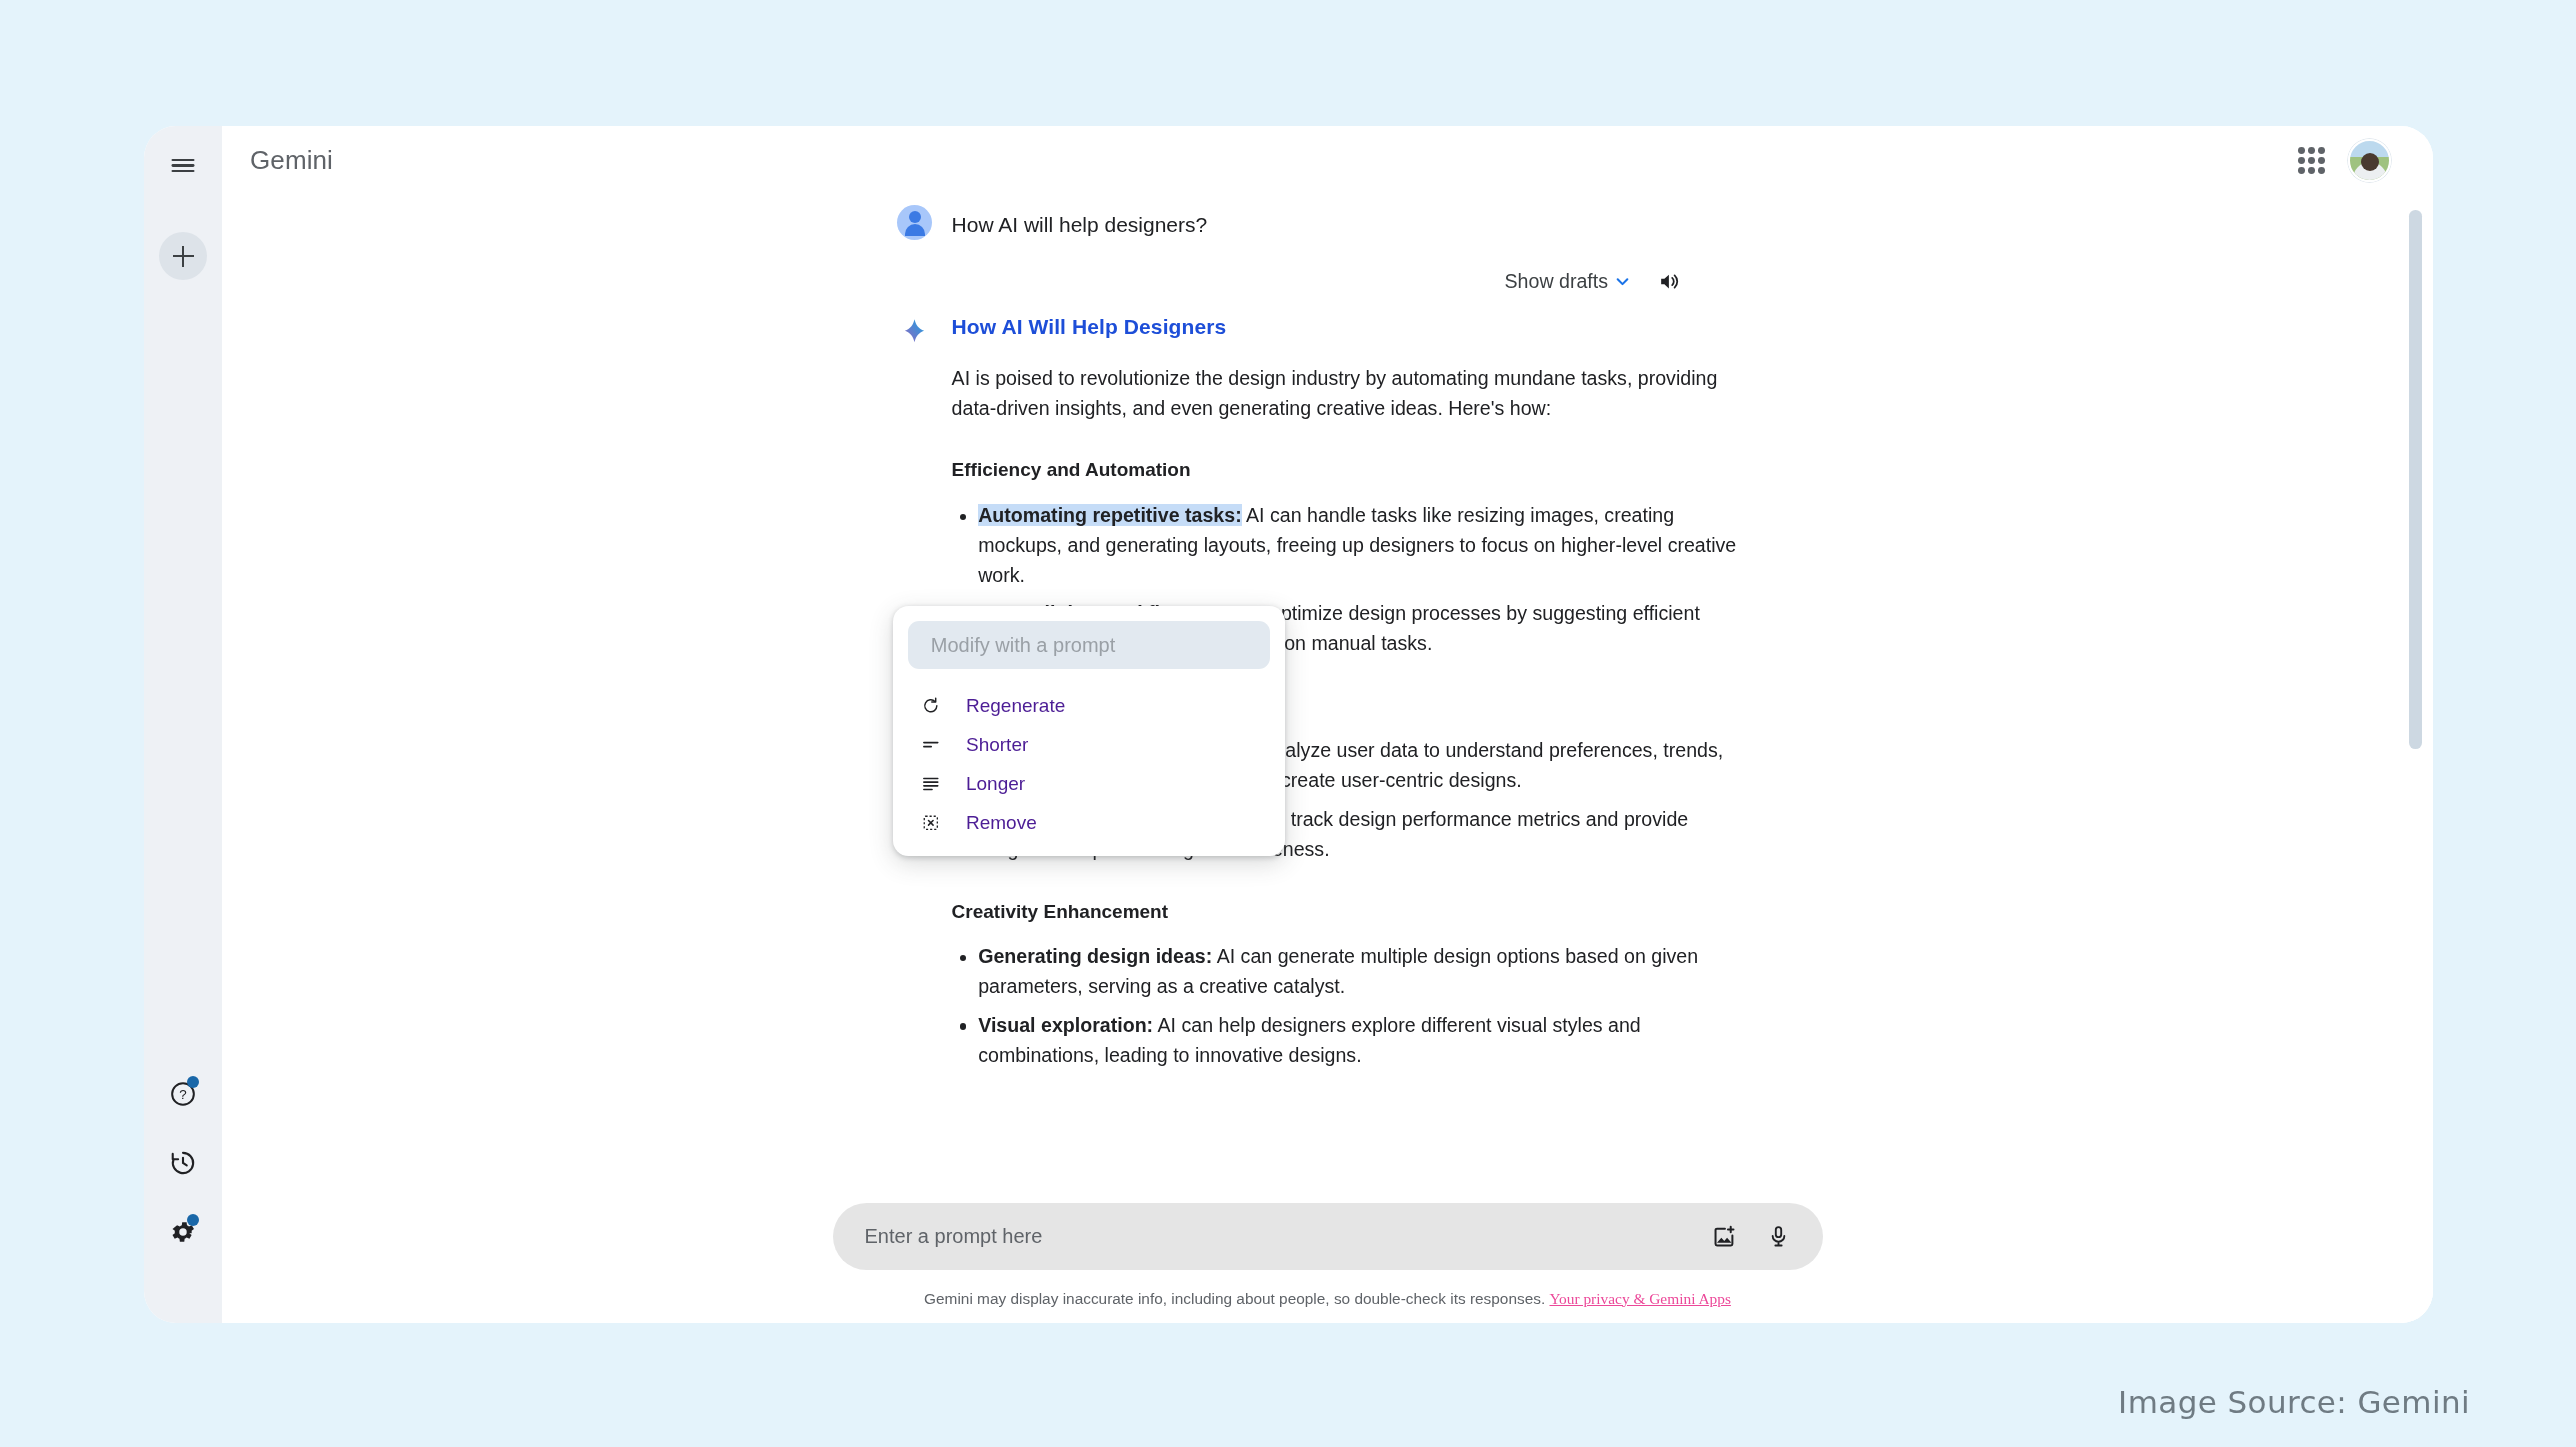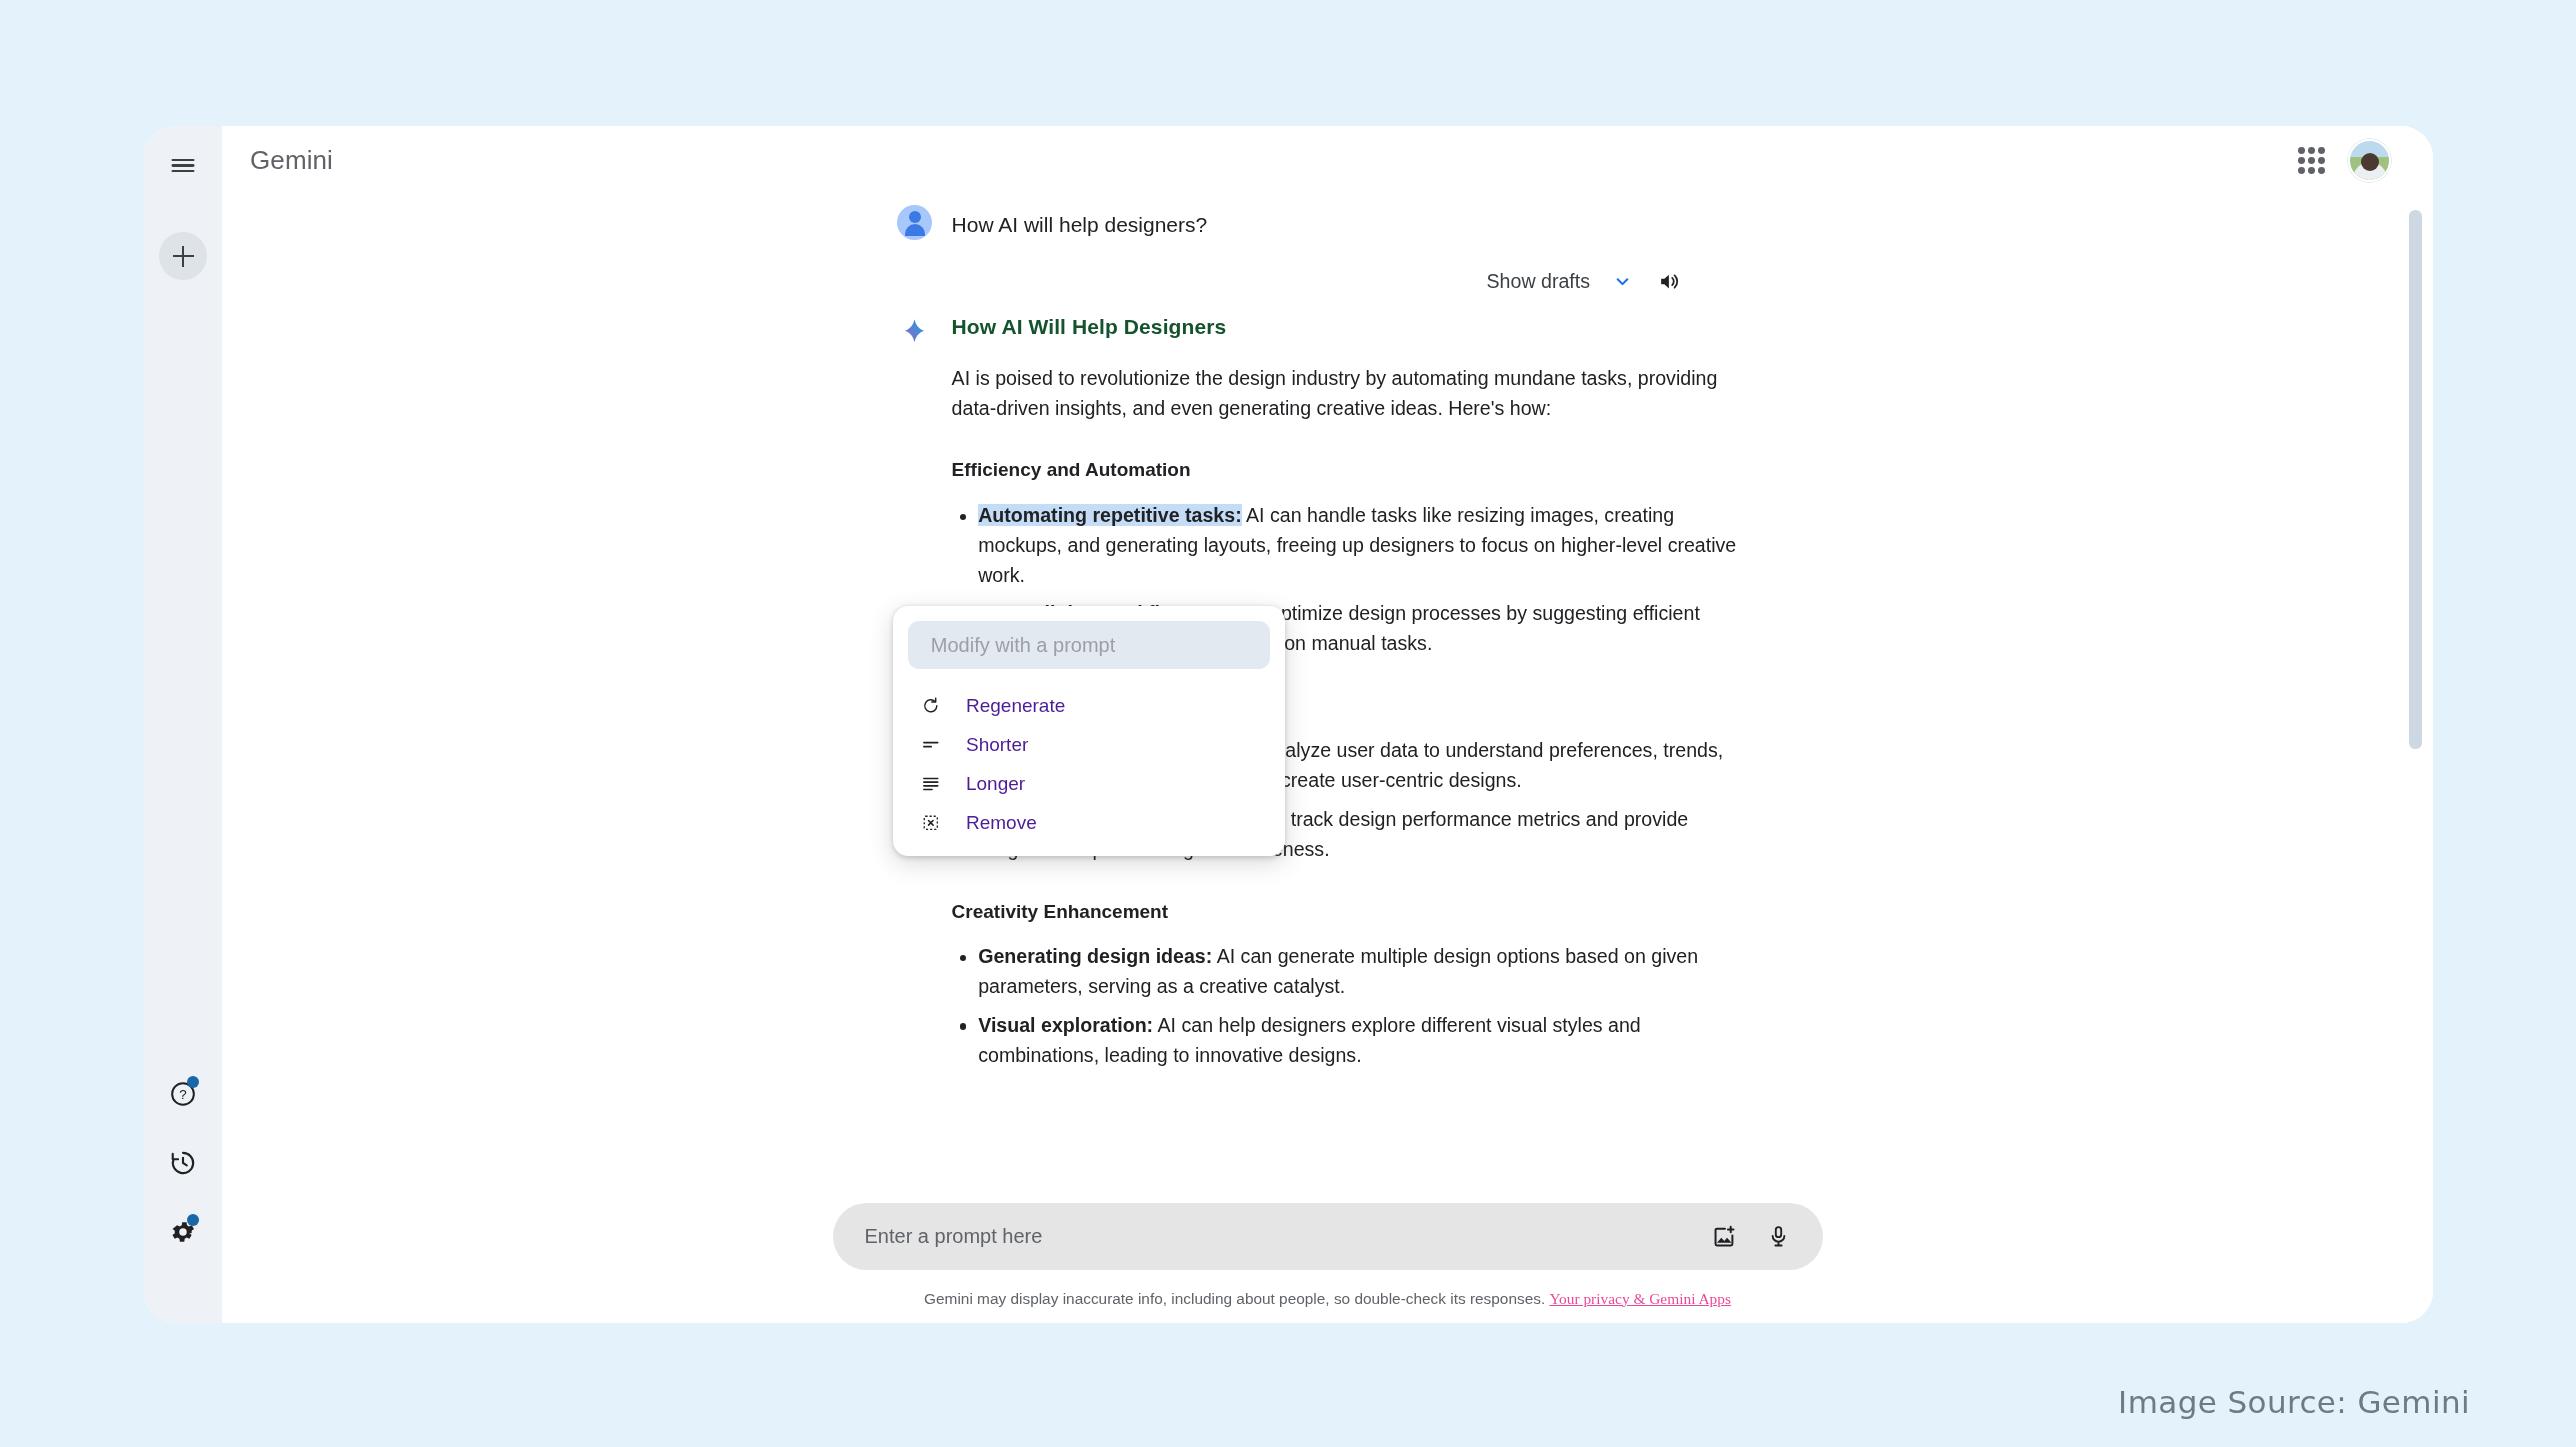--- a/index.html
+++ b/index.html
@@ -184,33 +184,33 @@
   .user-text { font-size: 21px; color: #202124; line-height: 1.35; padding-top: 1.4px; }
 
   
   .drafts-row {
     display: flex; align-items: center; justify-content: flex-end;
     gap: 24px;
     margin-bottom: 21px;
     padding-right: 76px;
   }
   .drafts-btn {
-    display: flex; align-items: center; gap: 22px;
+    display: flex; align-items: center; gap: 4px;
     cursor: pointer;
   }
   .drafts-btn span { font-size: 19.6px; color: #3c4043; }
   .speaker { cursor: pointer; display: flex; }
 
   
   .turn-model { display: flex; align-items: flex-start; gap: 19.6px; }
   .spark { flex: 0 0 35px; width: 35px; height: 35px; margin-top: -1.4px; }
   .model-body { flex: 1 1 auto; min-width: 0; }
 
   h2.resp-title {
-    font-size: 21px; font-weight: bold; color: #14532d;
+    font-size: 21px; font-weight: bold; color: #1d4ed8;
     margin-bottom: 25px; letter-spacing: 0.1px;
   }
   p.resp-p {
     font-size: 19.6px; color: #202124; line-height: 1.52;
     margin-bottom: 31px;
   }
   h3.sec {
     font-size: 19px; font-weight: bold; color: #202124;
     margin: 36px 0 19.6px;
   }

